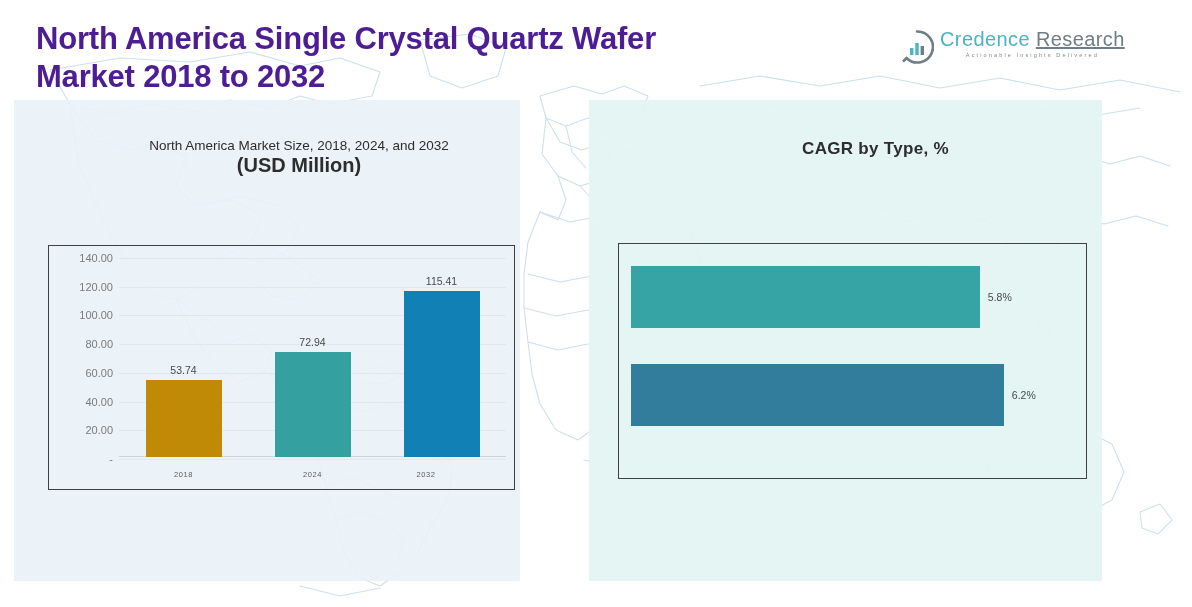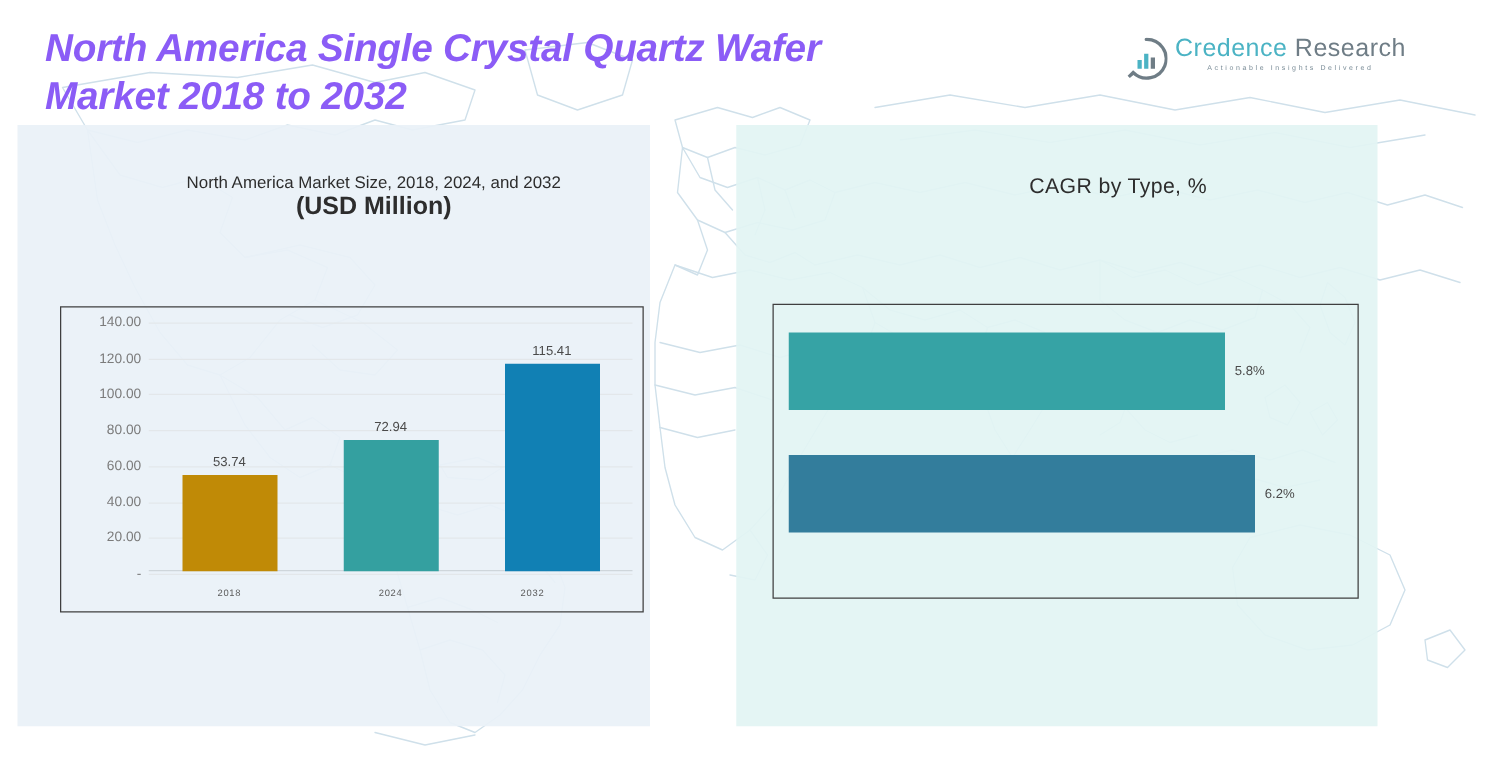--- a/index.html
+++ b/index.html
@@ -13,45 +13,45 @@
   #stage{position:relative;width:1192px;height:607px;background:#fff;overflow:hidden;}
 
   
   #mapbg{position:absolute;left:0;top:0;width:1192px;height:607px;z-index:0;pointer-events:none;}
   #mapbg svg{display:block;width:1192px;height:607px;}
 
   
   .header{position:absolute;left:0;top:0;width:1192px;height:100px;z-index:3;}
   .title{
     position:absolute;left:36px;top:20px;width:800px;
-    font-size:31px;line-height:38px;font-weight:bold;font-style:italic;
-    color:#8b5cf6;letter-spacing:-0.2px;
+    font-size:31px;line-height:38px;font-weight:bold;
+    color:#4c1d95;letter-spacing:-0.2px;
   }
   .title .ln{display:block;}
 
   .logo{position:absolute;left:900px;top:28px;width:200px;height:42px;}
   .logo-mark{position:absolute;left:0;top:2px;width:34px;height:34px;}
   .logo-text{position:absolute;left:40px;top:0px;}
   .logo-name{font-size:20px;color:#4bb3c4;letter-spacing:0.4px;white-space:nowrap;}
-  .logo-name .dark{color:#6f7d86;}
+  .logo-name .dark{color:#6f7d86;text-decoration:underline;}
   .logo-tag{
     font-size:5.6px;color:#7a8c97;letter-spacing:2.1px;
     margin-top:1px;text-align:center;white-space:nowrap;
   }
 
   
   .panel{position:absolute;z-index:1;}
   #panel-left{left:14px;top:100px;width:506px;height:481px;background:#eaf1f8;opacity:.93;}
   #panel-right{left:589px;top:100px;width:513px;height:481px;background:#e2f4f3;opacity:.93;}
 
   .panel-head{position:absolute;z-index:4;text-align:center;color:#2d2d2d;}
   #lhead{left:14px;top:136px;width:506px;padding-left:32px;}
   #lhead .l1{font-size:13.5px;line-height:19px;}
   #lhead .l2{font-size:20px;line-height:21px;font-weight:bold;}
-  #rhead{left:589px;top:139px;width:573px;font-size:17px;font-weight:normal;letter-spacing:.3px;padding-left:19px;}
+  #rhead{left:589px;top:139px;width:573px;font-size:17px;font-weight:bold;letter-spacing:.3px;}
 
   
   #chart-left{
     position:absolute;z-index:4;left:48px;top:245px;width:467px;height:245px;
     border:1.3px solid #3f3f3f;background:transparent;box-sizing:border-box;
   }
   .plot-l{position:absolute;left:0;top:0;width:100%;height:100%;}
   .ytick{position:absolute;left:8px;width:56px;text-align:right;font-size:11px;color:#7b7b7b;transform:translateY(-50%);}
   .gridline{position:absolute;left:70px;right:8px;height:1px;background:#e3e7ea;}
   .bars-l{position:absolute;left:70px;right:10px;bottom:32px;top:12px;}

